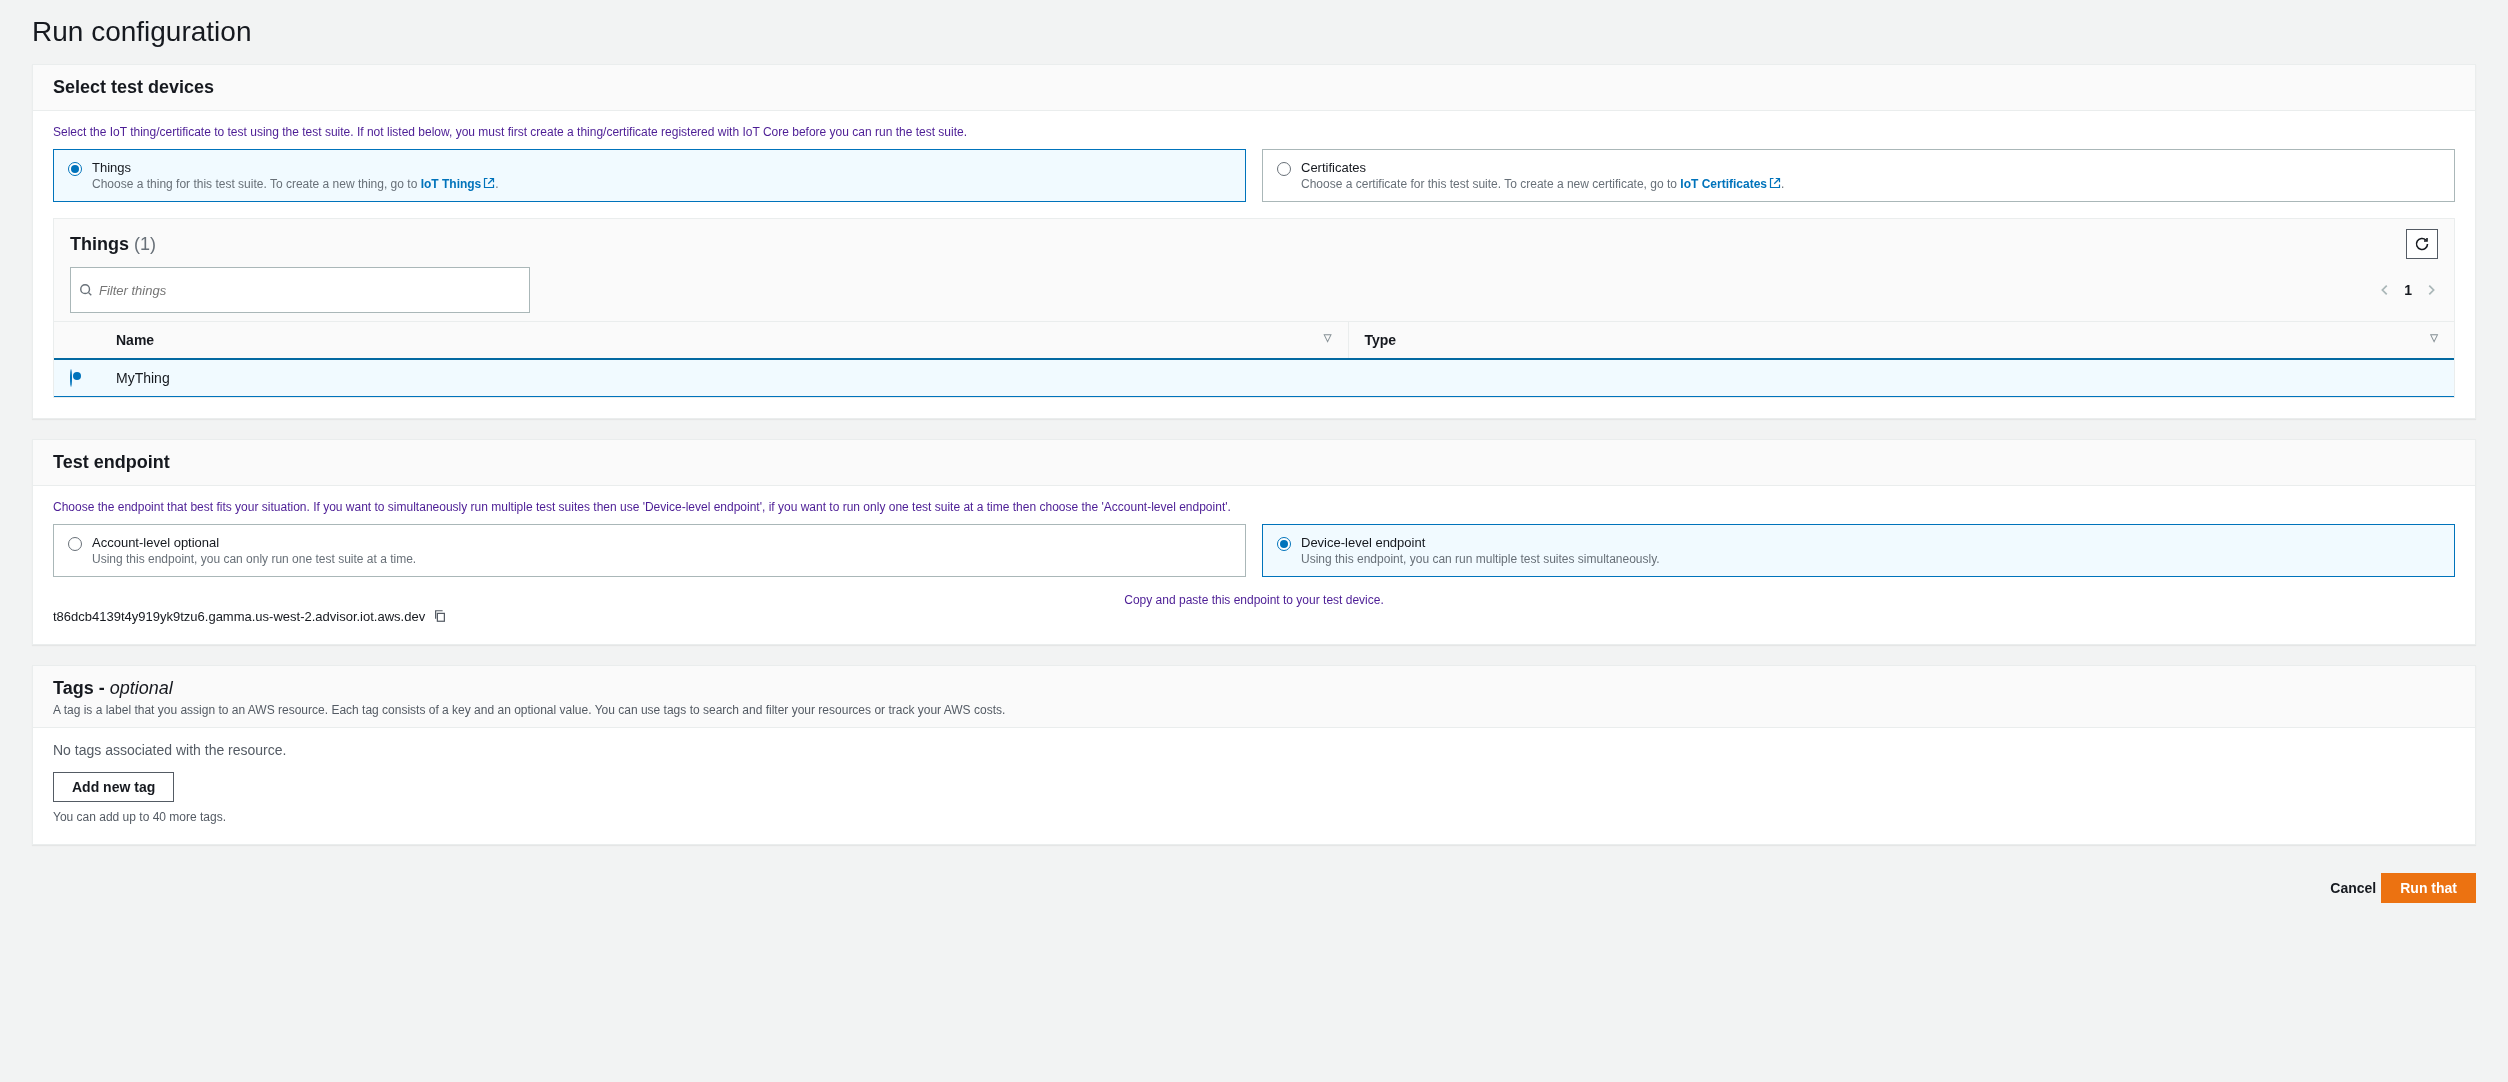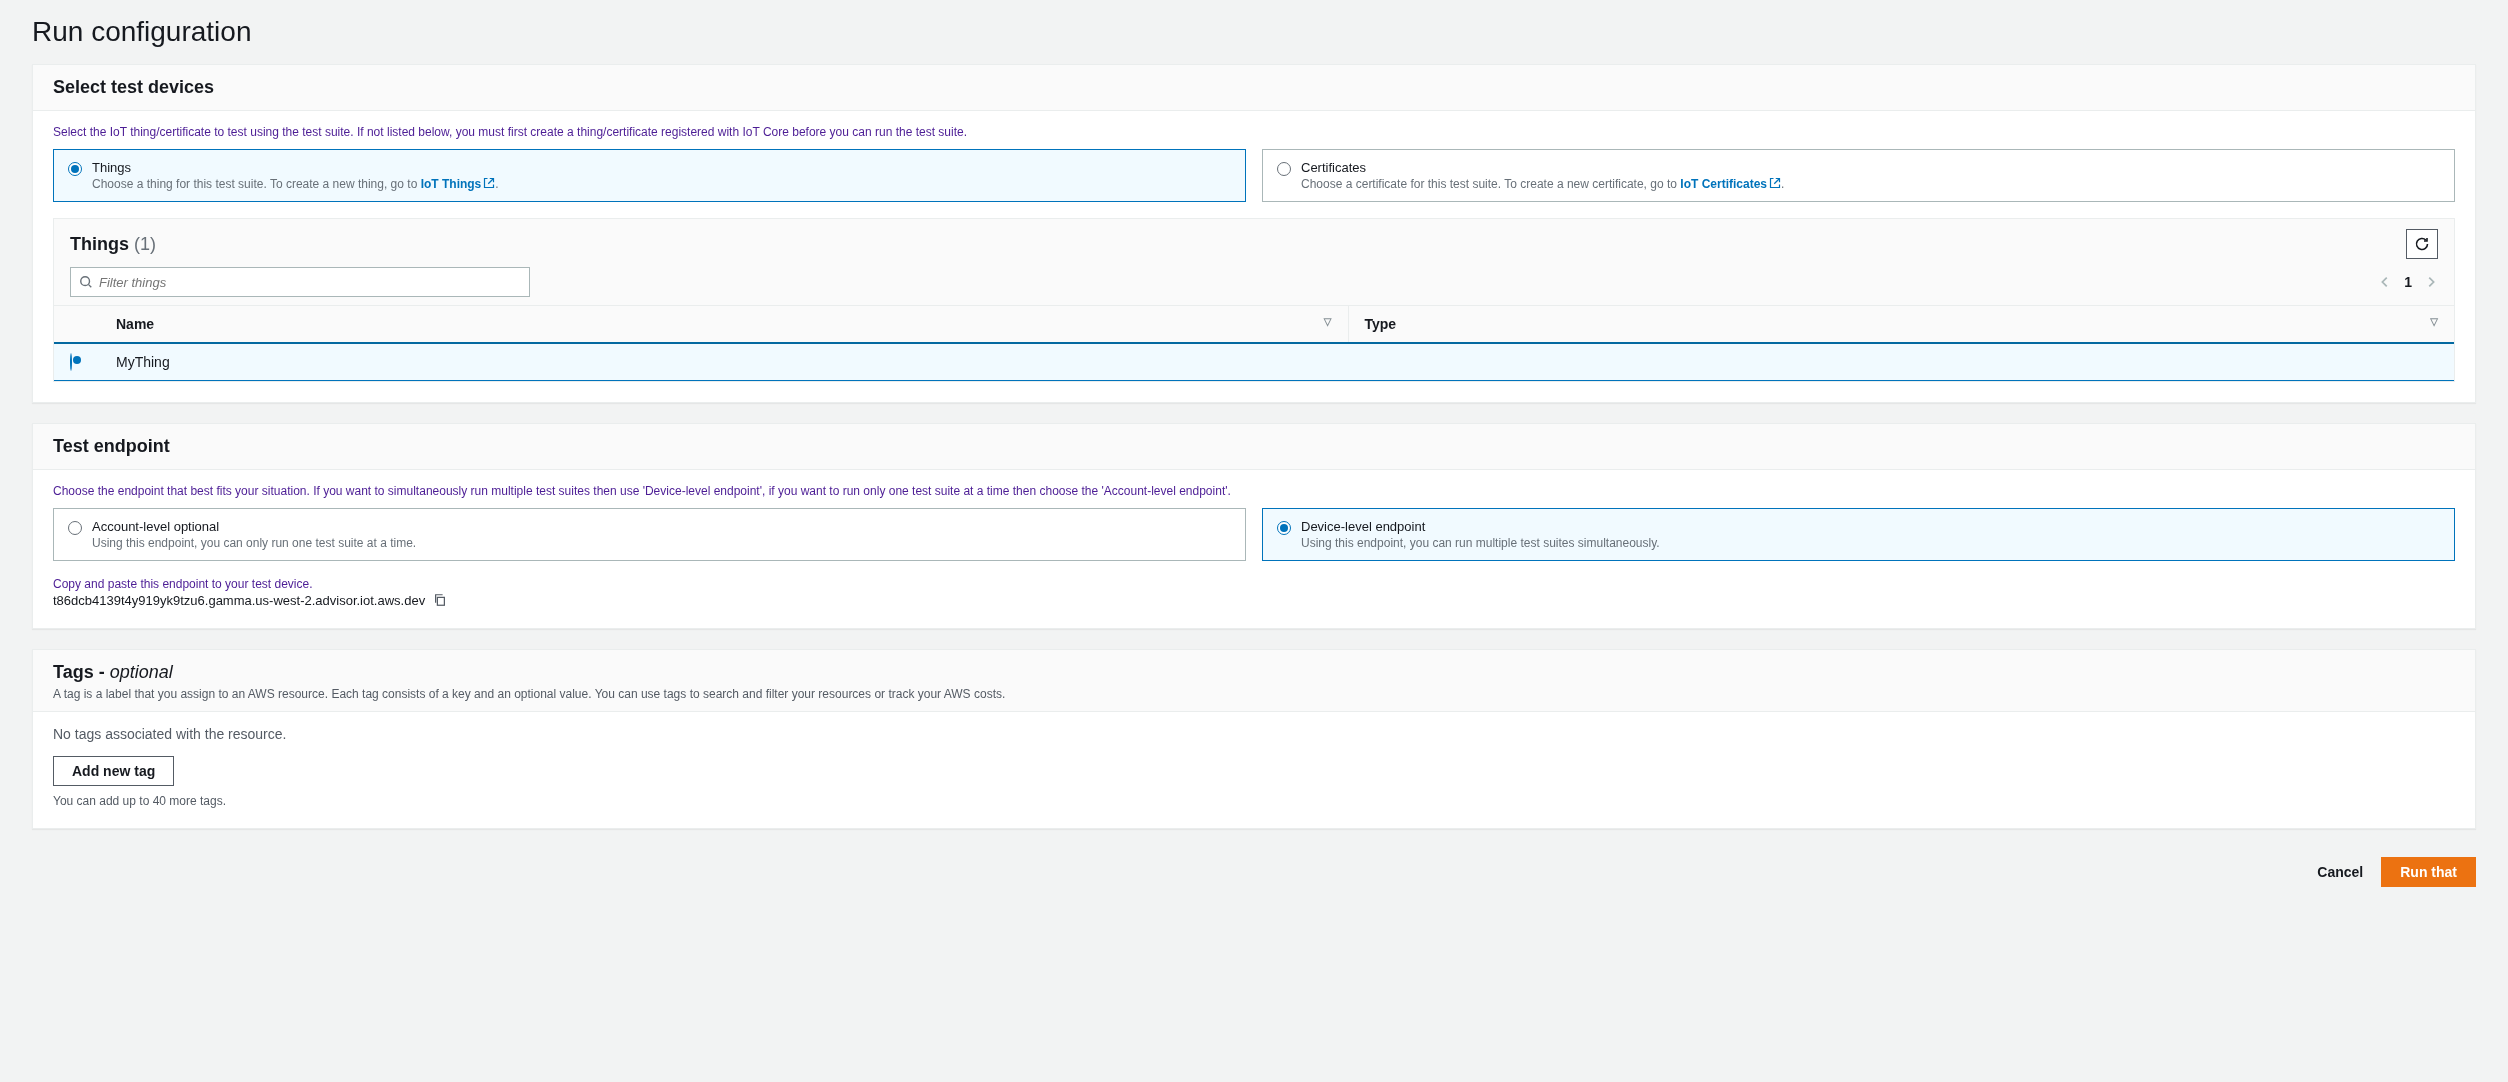--- a/index.html
+++ b/index.html
@@ -126,21 +126,21 @@
     display: flex;
     justify-content: space-between;
     align-items: center;
   }
   .filter-box {
     display: flex;
     align-items: center;
     border: 1px solid #aab7b8;
     background: #fff;
     width: 460px;
-    height: 30px;
+    height: 46px;
     padding: 0 8px;
   }
   .filter-box input {
     border: none;
     outline: none;
     font-size: 13px;
     font-style: italic;
     color: #687078;
     flex: 1;
     margin-left: 6px;
@@ -236,21 +236,21 @@
     background: transparent;
     border: none;
     color: #16191f;
     font-weight: 700;
     cursor: pointer;
     font-size: 14px;
   }
   .actions {
     display: flex;
     justify-content: flex-end;
-    gap: 18px;
+    gap: 5px;
     align-items: center;
     padding: 8px 0;
   }
   .add-tag-section .no-tags {
     font-size: 14px;
     color: #545b64;
     margin-bottom: 14px;
   }
   .tag-hint {
     font-size: 12px;
@@ -383,21 +383,21 @@
       </div>
       <div class="radio-card selected">
         <span class="radio-dot on"></span>
         <div class="radio-card-content">
           <div class="title">Device-level endpoint</div>
           <div class="small-grey">Using this endpoint, you can run multiple test suites simultaneously.</div>
         </div>
       </div>
     </div>
 
-    <p class="desc" style="margin-top:16px; margin-bottom:0;">Copy and paste this endpoint to your test device.</p>
+    <p class="desc" style="margin-top:16px; margin-bottom:0;text-align:center;">Copy and paste this endpoint to your test device.</p>
     <div class="endpoint-value">
       <span>t86dcb4139t4y919yk9tzu6.gamma.us-west-2.advisor.iot.aws.dev</span>
       <span class="copy-icon">
         <svg viewBox="0 0 16 16" width="14" height="14" fill="none" stroke="#545b64" stroke-width="1.4">
             <rect x="5" y="5" width="8" height="9"></rect>
             <path d="M3 11V2h8"></path>
           </svg>
       </span>
     </div>
   </div>

